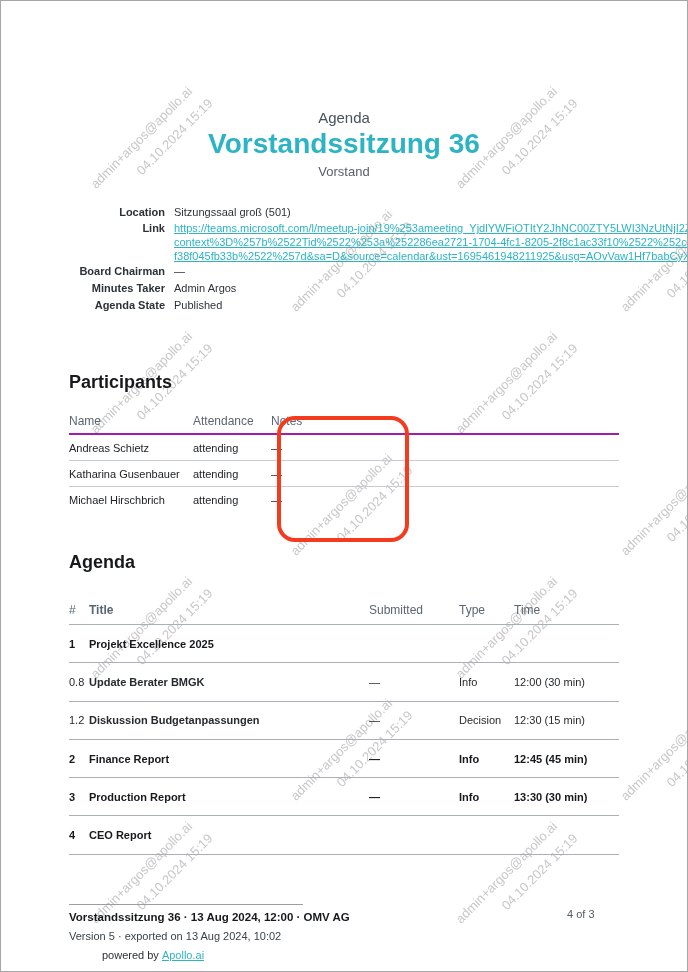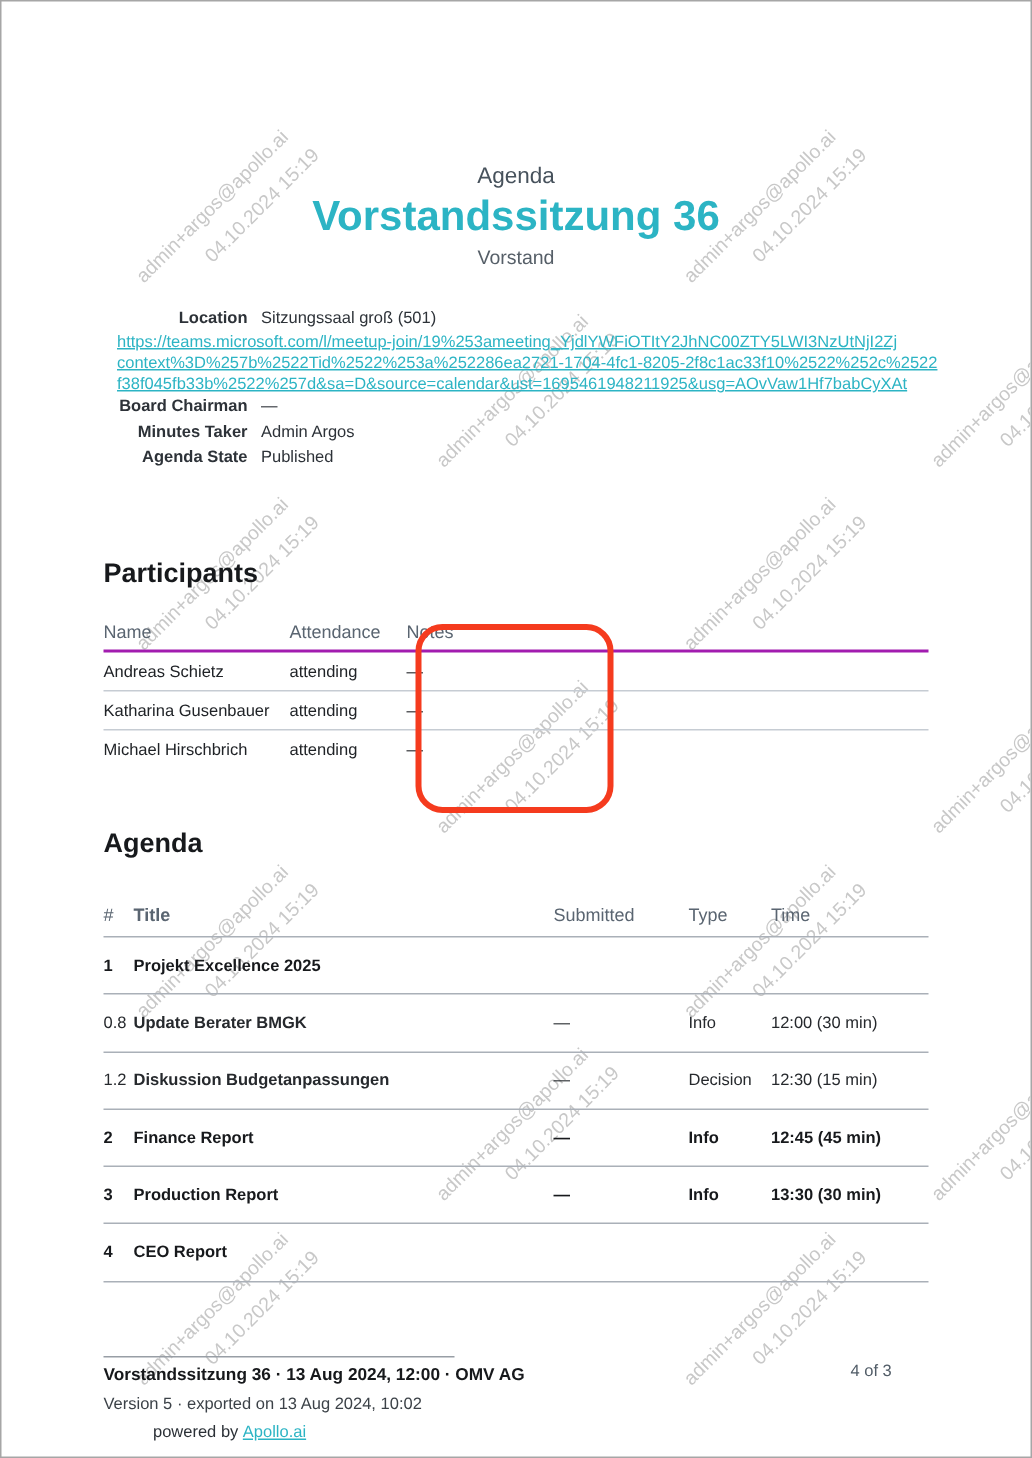--- a/index.html
+++ b/index.html
@@ -127,20 +127,21 @@
   <div class="doc-kind">Agenda</div>
   <div class="doc-title">Vorstandssitzung 36</div>
   <div class="doc-subtitle">Vorstand</div>
 
   <div class="metadata" id="metadata">
       <div class="meta-row">
         <span class="meta-label">Location</span>
         <span class="meta-value">Sitzungssaal groß (501)</span>
       </div>
       <div class="meta-row link-row">
+        <span class="meta-label">Link</span>
         <span class="meta-value">
           <a class="link-line">https://teams.microsoft.com/l/meetup-join/19%253ameeting_YjdlYWFiOTItY2JhNC00ZTY5LWI3NzUtNjI2Zj</a>
           <a class="link-line">context%3D%257b%2522Tid%2522%253a%252286ea2721-1704-4fc1-8205-2f8c1ac33f10%2522%252c%2522</a>
           <a class="link-line">f38f045fb33b%2522%257d&amp;sa=D&amp;source=calendar&amp;ust=1695461948211925&amp;usg=AOvVaw1Hf7babCyXAt</a>
         </span>
       </div>
       <div class="meta-row">
         <span class="meta-label">Board Chairman</span>
         <span class="meta-value">—</span>
       </div>

